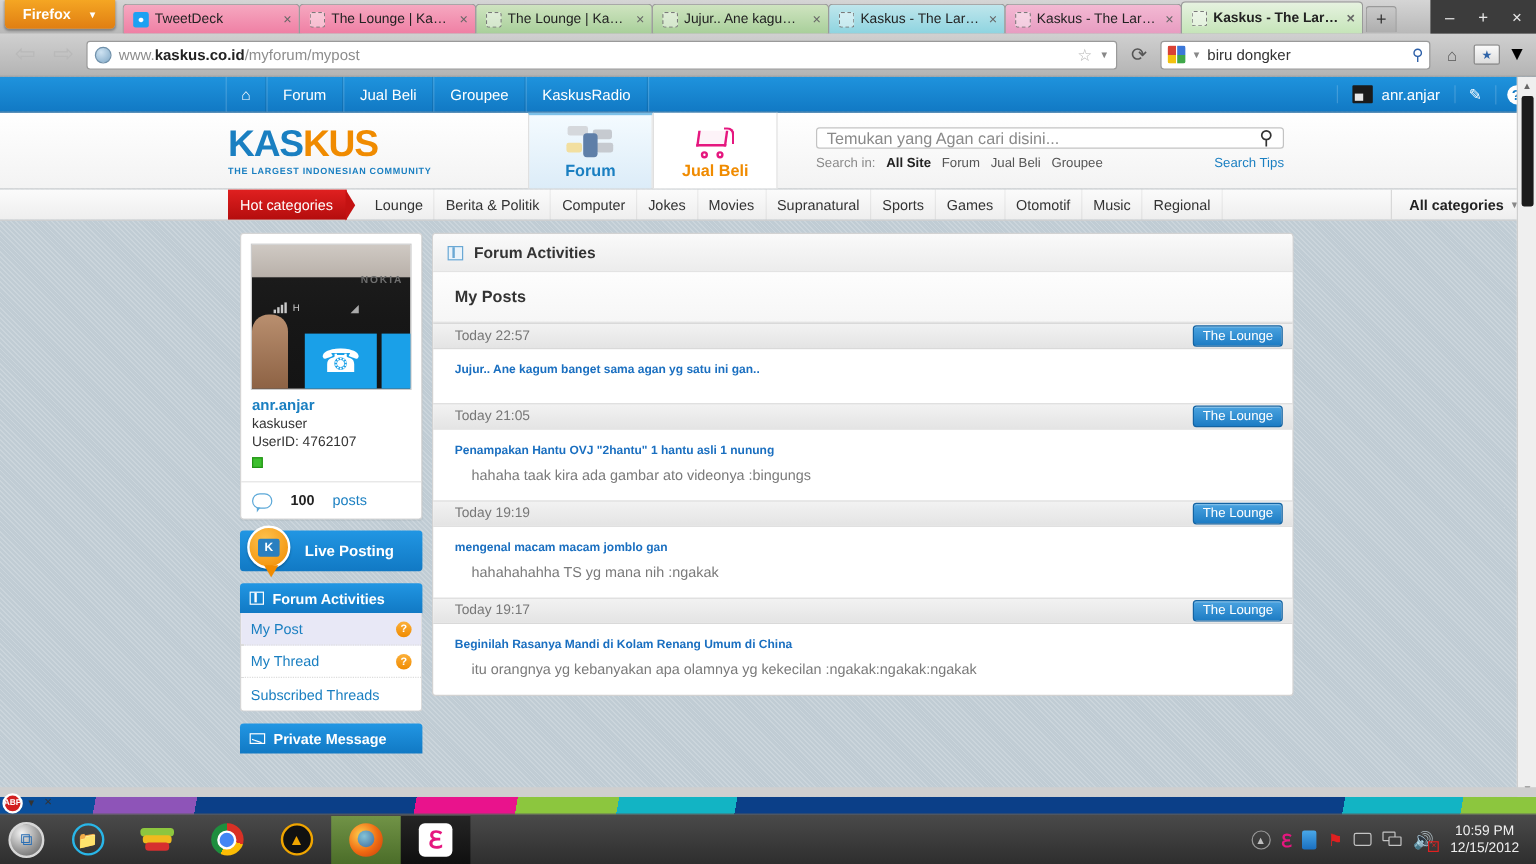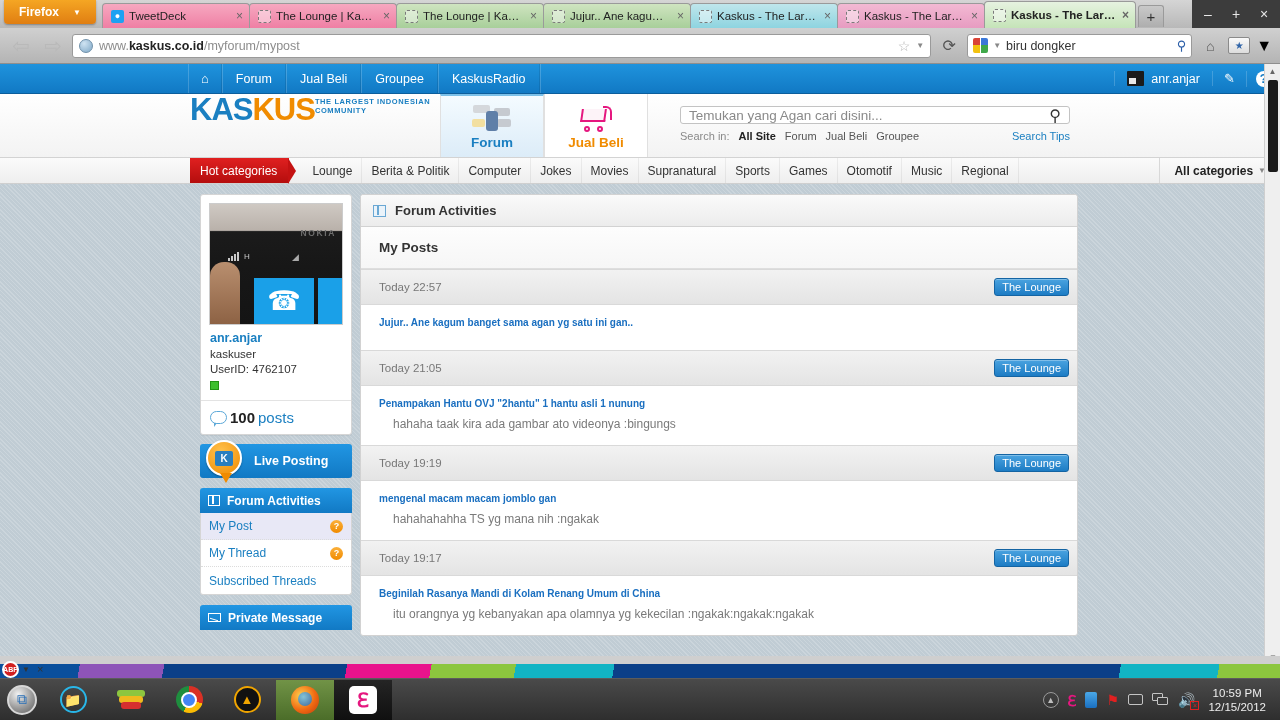--- a/index.html
+++ b/index.html
@@ -183,21 +183,21 @@
     font-size: 12px; font-weight: bold;
   }
 
   
   #k-header {
     height: 64px; background: linear-gradient(#ffffff, #f3f3f3);
     border-bottom: 1px solid #d3d3d3;
     display: flex; align-items: stretch;
   }
   #k-header .lpad { width: 190px; }
-  #k-logo { display: flex; flex-direction: row; justify-content: center; width: 250px; }
+  #k-logo { display: flex; flex-direction: column; justify-content: center; width: 250px; }
   .logo-main { font-size: 31px; font-weight: bold; letter-spacing: -1px; line-height: 1; }
   .logo-main .kas { color: #1a7fc1; }
   .logo-main .kus { color: #f08b00; }
   .logo-tag { font-size: 7.5px; color: #1a7fc1; letter-spacing: .6px; margin-top: 3px; font-weight: bold; }
   .ktab {
     width: 104px; display: flex; flex-direction: column;
     align-items: center; justify-content: flex-end; padding-bottom: 7px;
     border-left: 1px solid #e0e0e0; border-right: 1px solid #e0e0e0;
     font-size: 13.5px; font-weight: bold;
   }
@@ -307,21 +307,21 @@
     position: absolute; left: 108px; bottom: 0; width: 28px; height: 46px; background: #1aa0e8;
   }
   .avatar .thumb {
     position: absolute; left: 0; bottom: 0; width: 30px; height: 62px;
     background: linear-gradient(#b98f6f, #8d6244); border-radius: 14px 14px 0 0;
   }
   .side-user { padding: 6px 9px 8px 9px; font-size: 11.5px; color: #333; border-bottom: 1px solid #e3e3e3;}
   .side-user .uname { color: #1a7fc1; font-weight: bold; font-size: 12.5px; display:block; margin-bottom: 2px;}
   .side-user .row { line-height: 15px; }
   .greenbox { width: 9px; height: 9px; background: #3dbf2e; border: 1px solid #229315; display: inline-block; margin-top: 4px;}
-  .side-posts { padding: 8px 9px; display: flex; align-items: center; gap: 3px; font-size: 15px; }
+  .side-posts { padding: 8px 9px; display: flex; align-items: center; gap: 15px; font-size: 12px; }
   .bubble-ico {
     width: 17px; height: 13px; border: 1.5px solid #5ba8d8; border-radius: 7px;
     position: relative; flex: none;
   }
   .bubble-ico:after {
     content:''; position:absolute; left:3px; bottom:-4px; border-width:4px 3px 0 0;
     border-style:solid; border-color:#5ba8d8 transparent transparent transparent;
   }
   .side-posts b { color: #222; }
   .side-posts span.lbl { color: #1a7fc1; }
@@ -392,21 +392,21 @@
     background: #eaf3fa;
   }
   .grid-ico-b:after { content:''; position:absolute; left:3px; top:0; width:1.5px; height:9px; background:#6aa8d4;}
   .myposts-hd {
     height: 42px; display: flex; align-items: center; padding: 0 18px;
     font-size: 13.5px; font-weight: bold; color: #333;
     background: linear-gradient(#fdfdfd, #f6f6f6);
     border-bottom: 1px solid #dedede;
   }
   .post-meta {
-    height: 36px; background: linear-gradient(#f2f2f2, #e4e4e4);
+    height: 22px; background: linear-gradient(#f2f2f2, #e4e4e4);
     border-top: 1px solid #d9d9d9; border-bottom: 1px solid #d9d9d9;
     display: flex; align-items: center; padding: 0 8px 0 18px;
     font-size: 11.5px; color: #777;
   }
   .post-meta .time { flex: 1; }
   .lounge-btn {
     background: linear-gradient(#4aa3e0, #1d7cc4); border: 1px solid #1464a3;
     border-radius: 3px; color: #fff; font-size: 11px;
     padding: 2px 7px; box-shadow: inset 0 1px 0 rgba(255,255,255,.3);
   }

